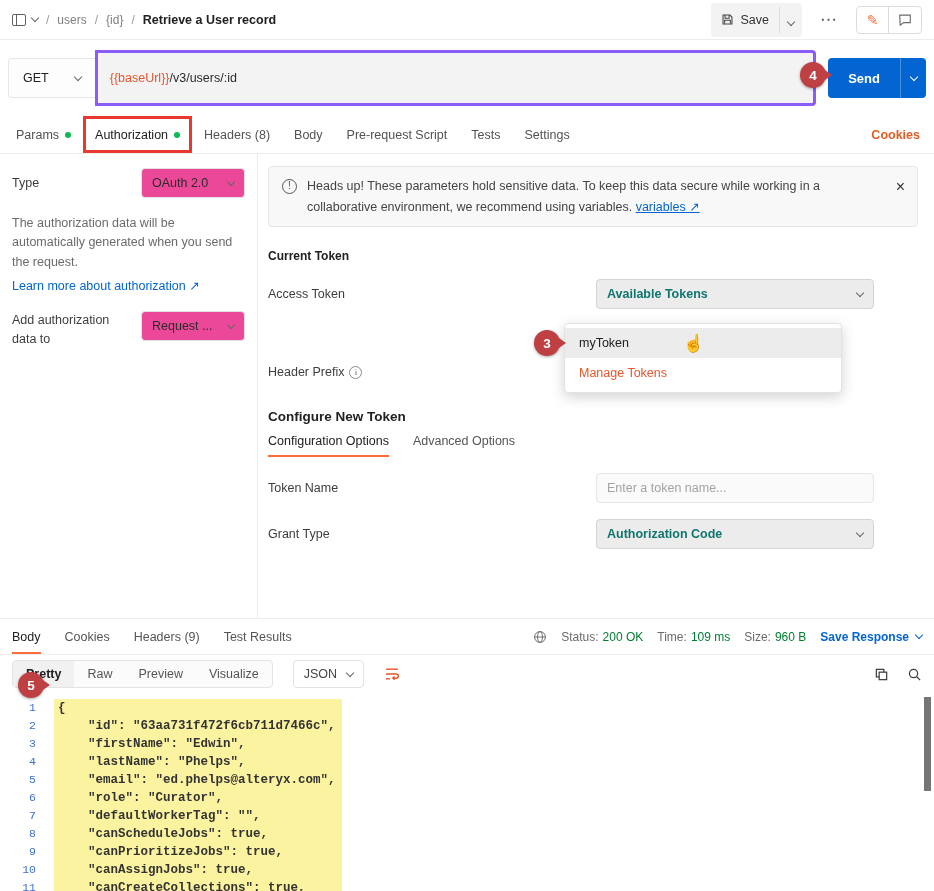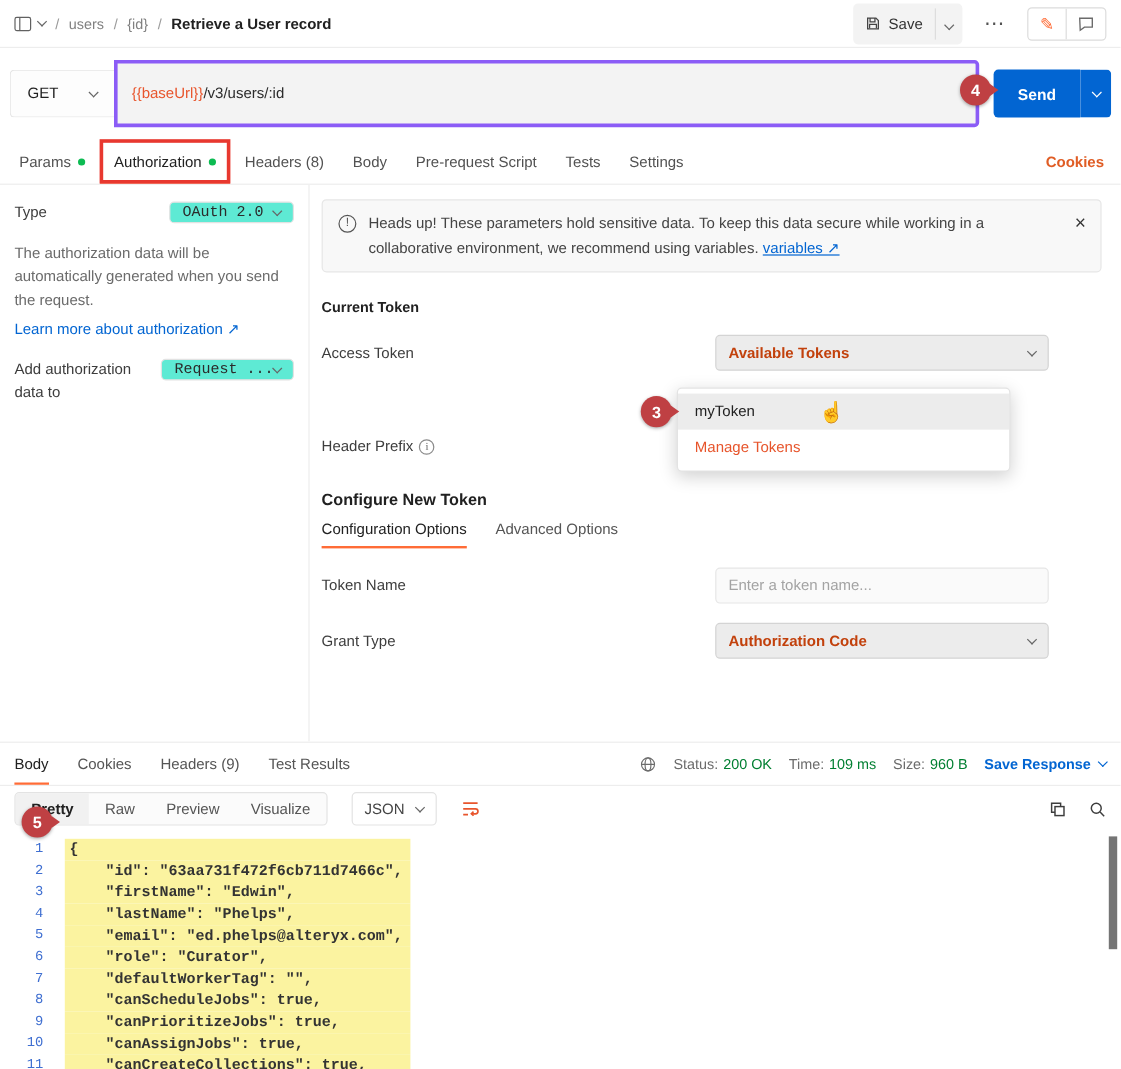--- a/index.html
+++ b/index.html
@@ -45,39 +45,39 @@
   .dot { width:6px; height:6px; border-radius:50%; background:#0cbb52; display:inline-block; }
   .cookies-link { margin-left:auto; color:#e05d25; font-weight:bold; padding-right:10px; cursor:pointer; }
 
   
   .main { display:flex; height:464px; overflow:hidden; }
   .auth-left { width:258px; flex:none; border-right:1px solid #ededed; padding:14px 12px; font-size:12.5px; }
   .lrow1 { display:flex; justify-content:space-between; align-items:center; }
   .lrow2 { display:flex; justify-content:space-between; align-items:flex-start; margin-top:18px; }
   .llabel { color:#3d3d3d; }
   .llabel.two-line { width:104px; line-height:1.5; }
-  .pill-sel { min-width:104px; height:18px; background:#5eead4; border:1px solid #e2e2e2; border-radius:4px; display:flex; align-items:center; justify-content:space-between; padding:0 10px; font-size:12.5px; color:#2b2b2b; cursor:pointer;font-family:Liberation Mono, monospace; }
+  .pill-sel { min-width:104px; height:30px; background:#ec4899; border:1px solid #e2e2e2; border-radius:4px; display:flex; align-items:center; justify-content:space-between; padding:0 10px; font-size:12.5px; color:#2b2b2b; cursor:pointer; }
   .side-desc { margin-top:16px; color:#6b6b6b; line-height:1.55; }
   .side-link { margin-top:6px; color:#0265d2; cursor:pointer; }
 
   .auth-right { flex:1; position:relative; padding:12px 16px 0 10px; overflow:hidden; }
   .banner { position:relative; display:flex; gap:10px; background:#f8f8f8; border:1px solid #e6e6e6; border-radius:4px; padding:9px 40px 9px 13px; font-size:12.5px; color:#444; line-height:1.65; }
   .info-circle { width:15px; height:15px; border:1.2px solid #555; border-radius:50%; flex:none; text-align:center; font-size:10px; line-height:12.5px; color:#555; margin-top:3px; }
   .info-circle::before { content:"!"; }
   .banner-text-wrap { max-width:578px; }
   .banner-link { color:#0265d2; text-decoration:underline; cursor:pointer; }
   .banner-close { position:absolute; right:12px; top:7px; font-size:16px; color:#333; cursor:pointer; }
 
   .ct-heading { margin-top:22px; font-size:12px; font-weight:bold; color:#212121; }
   .ct-desc { margin-top:8px; font-size:12px; color:#9a9a9a; }
 
   .frow { display:flex; align-items:center; margin-top:16px; position:relative;gap:32px; }
   .flabel { width:296px; flex:none; font-size:12.5px; color:#3d3d3d; display:flex; align-items:center; gap:5px; }
   .fctrl { width:278px; flex:none; }
-  .sel { height:30px; background:#ececec; border:1px solid #d4d4d4; border-radius:4px; display:flex; align-items:center; justify-content:space-between; padding:0 10px; font-size:12.5px; font-weight:bold; color:#c2410c; cursor:pointer; }
+  .sel { height:30px; background:#ececec; border:1px solid #d4d4d4; border-radius:4px; display:flex; align-items:center; justify-content:space-between; padding:0 10px; font-size:12.5px; font-weight:bold; color:#0f766e; cursor:pointer; }
   .inp { width:100%; height:30px; background:#fafafa; border:1px solid #e6e6e6; border-radius:4px; padding:0 10px; font-size:12.5px; color:#333; font-family:"Liberation Sans", sans-serif; }
   .inp::placeholder { color:#a3a3a3; }
   .info-dot { width:13px; height:13px; border:1.1px solid #8a8a8a; border-radius:50%; flex:none; text-align:center; font-size:9px; line-height:11px; color:#6b6b6b; font-family:"Liberation Serif", serif; }
   .info-dot::before { content:"i"; }
 
   .row-prefix { margin-top:56px; }
   .cfg-heading { margin-top:30px; font-size:13.5px; font-weight:bold; color:#212121; }
   .cfg-tabs { margin-top:10px; display:flex; gap:24px; font-size:12.5px; color:#555; }
   .cfg-tab { padding-bottom:7px; cursor:pointer; }
   .cfg-tab.active { color:#212121; border-bottom:2px solid #ff6c37; }

